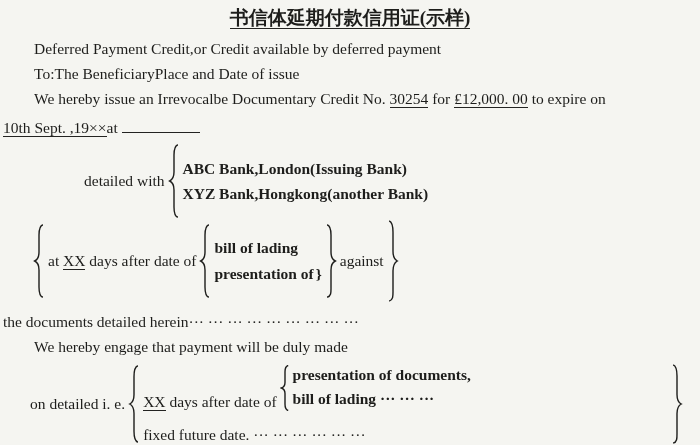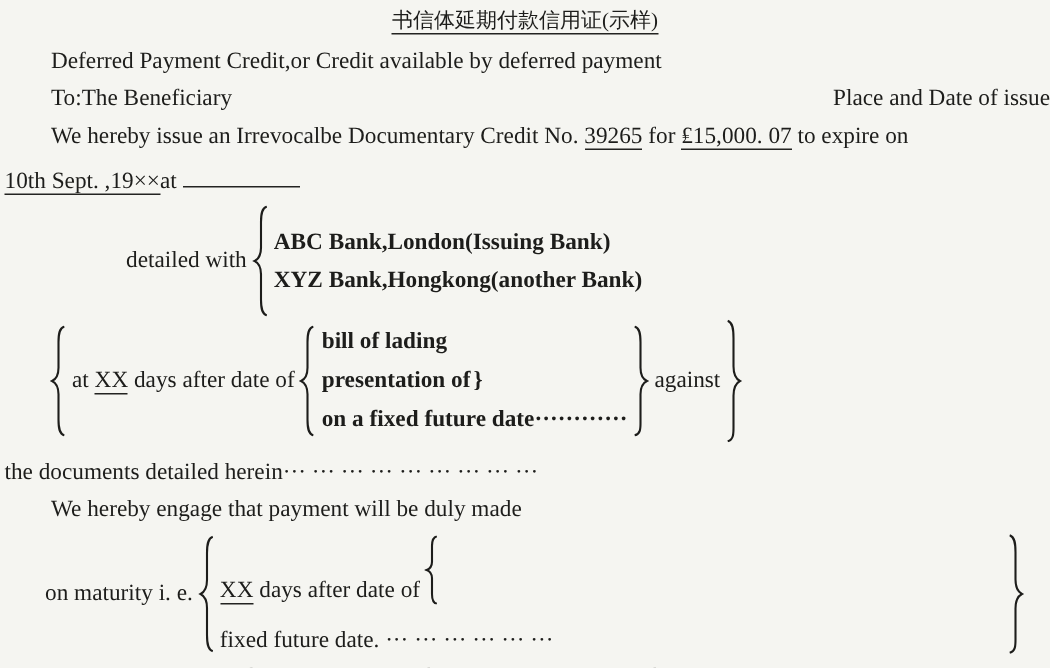--- a/index.html
+++ b/index.html
@@ -3,27 +3,27 @@
 <meta charset="utf-8">
 <style>
   html,body{margin:0;padding:0;}
   body{
     width:700px;height:445px;overflow:hidden;
     background:#f5f5f1;color:#1d1d1b;
     font-family:"Liberation Serif","DejaVu Serif","DejaVu Sans",serif;
     font-size:15.5px;
   }
   .page{padding-top:5px;}
-  .title{text-align:center;font-size:14px;margin:0 0 9px 0;font-weight:400;}
+  .title{text-align:center;font-size:19px;margin:0 0 9px 0;font-weight:700;}
   .u{border-bottom:1px solid #232321;}
   .ln{margin:7px 0 7px 34px;white-space:nowrap;}
   .flush{margin:11px 0 7px 3px;white-space:nowrap;}
   .last2{margin-left:28px;}
-  .to-row{display:flex;justify-content:space-between;}
-  .place{margin-left:118px;}
+  .to-row{display:flex;}
+  .place{}
   .blank{display:inline-block;width:78px;height:13px;border-bottom:1px solid #232321;}
   .row{display:flex;align-items:center;}
   .stack{display:flex;flex-direction:column;justify-content:center;font-weight:bold;}
   .stack > div{line-height:25px;white-space:nowrap;}
   .avail{margin:0 0 0 84px;}
   .defer{margin:2px 0 2px 30px;}
   .defer .stack > div{line-height:26px;}
   .mat{margin:3px 0 3px 30px;width:656px;}
   .mat .stack > div{line-height:24px;}
   .fixedline{margin-top:15px;white-space:nowrap;}
@@ -44,21 +44,21 @@
   </div>
 
   <p class="ln">Deferred Payment Credit,or Credit available by deferred payment</p>
 
   <p class="ln to-row">
     <span>To:The Beneficiary</span>
     <span class="place">Place and Date of issue</span>
   </p>
 
   <p class="ln">
-    <span>We hereby issue an Irrevocalbe Documentary Credit No. </span><span class="u">39265</span><span> for </span><span class="u">₤15,000. 07</span><span> to expire on</span>
+    <span>We hereby issue an Irrevocalbe Documentary Credit No. </span><span class="u">30254</span><span> for </span><span class="u">₤12,000. 00</span><span> to expire on</span>
   </p>
 
   <p class="flush">
     <span class="u">10th Sept. ,19××</span><span>at </span><span class="blank"></span>
   </p>
 
   <div class="row avail">
     <span class="lbl">detailed with</span>
     <svg class="br" style="height:74px" viewBox="0 0 14 100" preserveAspectRatio="none">
         <path d="M11.5 1 C7.5 2.5 7 8 7 15 L7 38 C7 45 5.5 48 2 50 C5.5 52 7 55 7 62 L7 85 C7 92 7.5 97.5 11.5 99" vector-effect="non-scaling-stroke"></path>
@@ -73,46 +73,49 @@
     <svg class="br" style="height:74px" viewBox="0 0 14 100" preserveAspectRatio="none">
         <path d="M11.5 1 C7.5 2.5 7 8 7 15 L7 38 C7 45 5.5 48 2 50 C5.5 52 7 55 7 62 L7 85 C7 92 7.5 97.5 11.5 99" vector-effect="non-scaling-stroke"></path>
       </svg>
     <span class="lbl"><span>at </span><span class="u">XX</span><span> days after date of</span></span>
     <svg class="br" style="height:74px" viewBox="0 0 14 100" preserveAspectRatio="none">
         <path d="M11.5 1 C7.5 2.5 7 8 7 15 L7 38 C7 45 5.5 48 2 50 C5.5 52 7 55 7 62 L7 85 C7 92 7.5 97.5 11.5 99" vector-effect="non-scaling-stroke"></path>
       </svg>
     <div class="stack">
       <div>bill of lading</div>
       <div><span>presentation of</span><span class="smallbrace">}</span></div>
-      <div>on a fixed future date············</div>
     </div>
     <svg class="br" style="height:74px" viewBox="0 0 14 100" preserveAspectRatio="none">
         <path d="M2.5 1 C6.5 2.5 7 8 7 15 L7 38 C7 45 8.5 48 12 50 C8.5 52 7 55 7 62 L7 85 C7 92 7.5 97.5 2.5 99" vector-effect="non-scaling-stroke"></path>
       </svg>
     <span class="lbl">against</span>
     <svg class="br" style="height:82px" viewBox="0 0 14 100" preserveAspectRatio="none">
         <path d="M2.5 1 C6.5 2.5 7 8 7 15 L7 38 C7 45 8.5 48 12 50 C8.5 52 7 55 7 62 L7 85 C7 92 7.5 97.5 2.5 99" vector-effect="non-scaling-stroke"></path>
       </svg>
   </div>
 
   <p class="flush">the documents detailed herein··· ··· ··· ··· ··· ··· ··· ··· ···</p>
 
   <p class="ln">We hereby engage that payment will be duly made</p>
 
   <div class="row mat">
-    <span class="lbl">on maturity i. e.</span>
+    <span class="lbl">on detailed i. e.</span>
     <svg class="br" style="height:78px" viewBox="0 0 14 100" preserveAspectRatio="none">
         <path d="M11.5 1 C7.5 2.5 7 8 7 15 L7 38 C7 45 5.5 48 2 50 C5.5 52 7 55 7 62 L7 85 C7 92 7.5 97.5 11.5 99" vector-effect="non-scaling-stroke"></path>
       </svg>
     <div>
       <div class="innerrow">
         <span class="lbl"><span class="u">XX</span><span> days after date of</span></span>
         <svg class="br" style="height:46px;width:10px" viewBox="0 0 14 100" preserveAspectRatio="none">
             <path d="M11.5 1 C7.5 2.5 7 8 7 15 L7 38 C7 45 5.5 48 2 50 C5.5 52 7 55 7 62 L7 85 C7 92 7.5 97.5 11.5 99" vector-effect="non-scaling-stroke"></path>
           </svg>
+        <div class="stack">
+          <div>presentation of documents,</div>
+          <div>bill of lading ··· ··· ···</div>
+        </div>
       </div>
       <div class="fixedline">fixed future date. ··· ··· ··· ··· ··· ···</div>
     </div>
     <svg class="br pushright" style="height:80px" viewBox="0 0 14 100" preserveAspectRatio="none">
         <path d="M2.5 1 C6.5 2.5 7 8 7 15 L7 38 C7 45 8.5 48 12 50 C8.5 52 7 55 7 62 L7 85 C7 92 7.5 97.5 2.5 99" vector-effect="non-scaling-stroke"></path>
       </svg>
   </div>
 
   <p class="ln last2">against presentation of documents in conformity with the terms of this credirt.</p>
 

